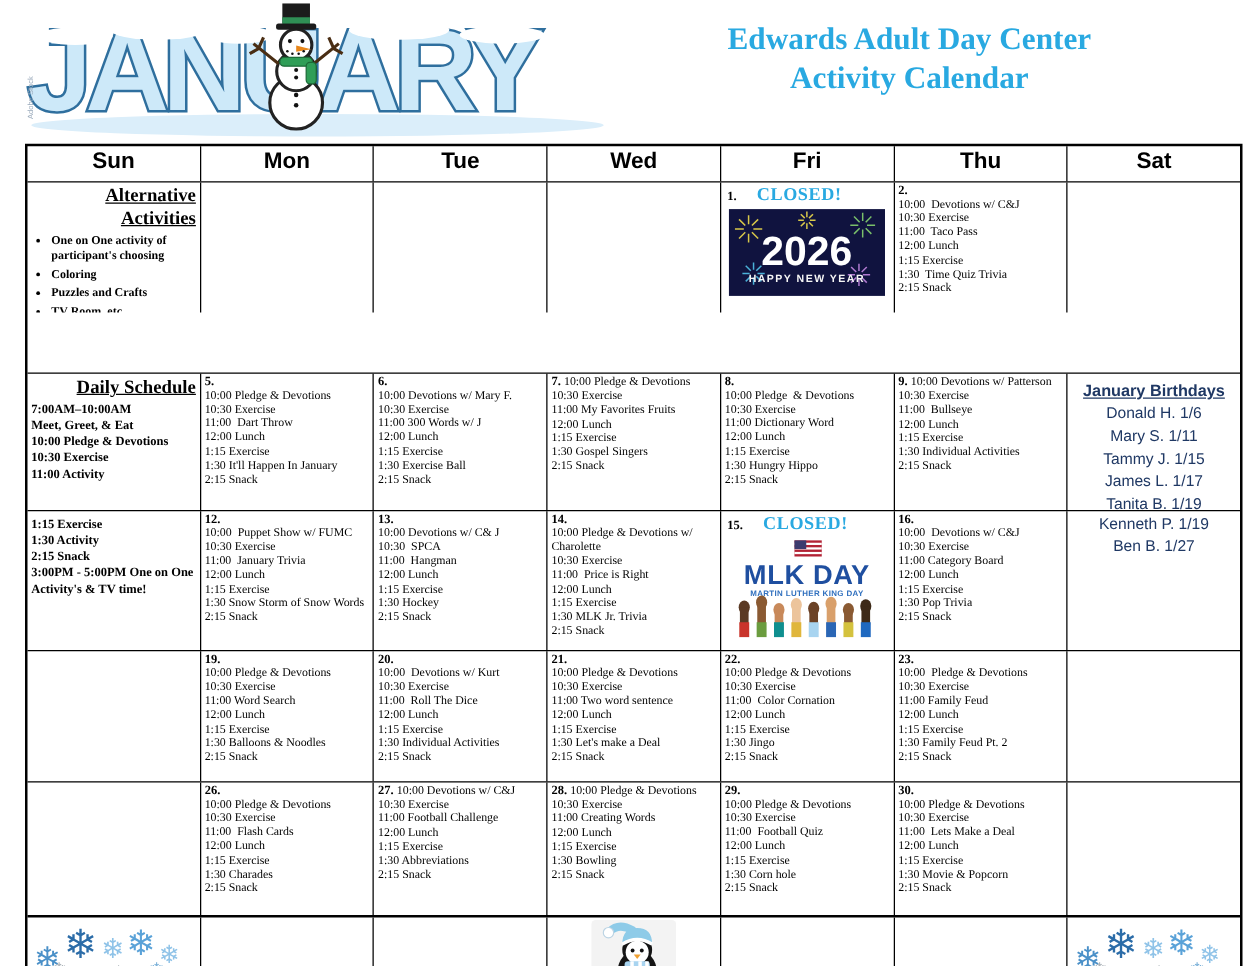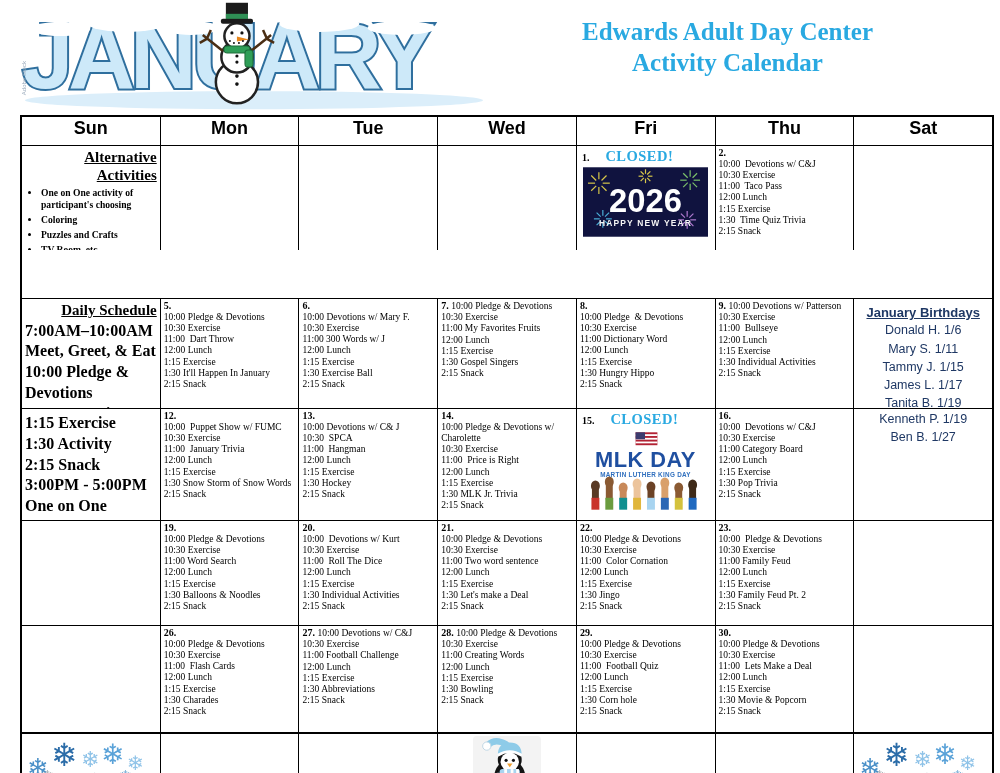--- a/index.html
+++ b/index.html
@@ -17,21 +17,21 @@
   .cell{flex:1 1 0;min-width:0;border-left:1px solid #000;padding:1px 3px;
     font-size:9.5px;line-height:1.18;overflow:hidden;position:relative}
   .cal-row .cell:first-child{border-left:none}
   .day-header{font-family:"Liberation Sans",sans-serif;font-weight:bold;font-size:18px;
     text-align:center;padding-top:1px}
   .num{font-weight:bold;font-size:10px}
   .line{white-space:pre-wrap}
   .info-title{font-weight:bold;text-decoration:underline;text-align:right;font-size:15px;margin:2px 0 1px}
   .bullets{list-style:disc;margin:3px 0 0 0;padding-left:16px;font-weight:bold;font-size:9.6px}
   .bullets li{margin-bottom:3.5px;line-height:1.2}
-  .daily-line{font-weight:bold;font-size:16px;line-height:1.3}
+  .daily-line{font-weight:bold;font-size:10px;line-height:1.3}
   .pm-cell{padding-top:4px}
   .closed-head{display:flex;align-items:baseline;gap:16px;padding-left:2px;padding-top:1px}
   .closed-word{font-weight:bold;font-size:14.5px;letter-spacing:.5px}
   .graphic-wrap{text-align:center;margin-top:2px}
   .bday{font-family:"Liberation Sans",sans-serif;text-align:center;padding-top:3px}
   .bday-title{font-weight:bold;text-decoration:underline;font-size:13px;margin:3px 0 3px}
   .bday-name{font-size:12.5px;margin-bottom:3.5px}
   .art-wrap{display:flex;height:100%;align-items:center;justify-content:center;margin-top:0}
   .flakes{position:relative;width:132px;height:58px}
   .flakes span{position:absolute;line-height:1;font-family:"DejaVu Sans",sans-serif}

